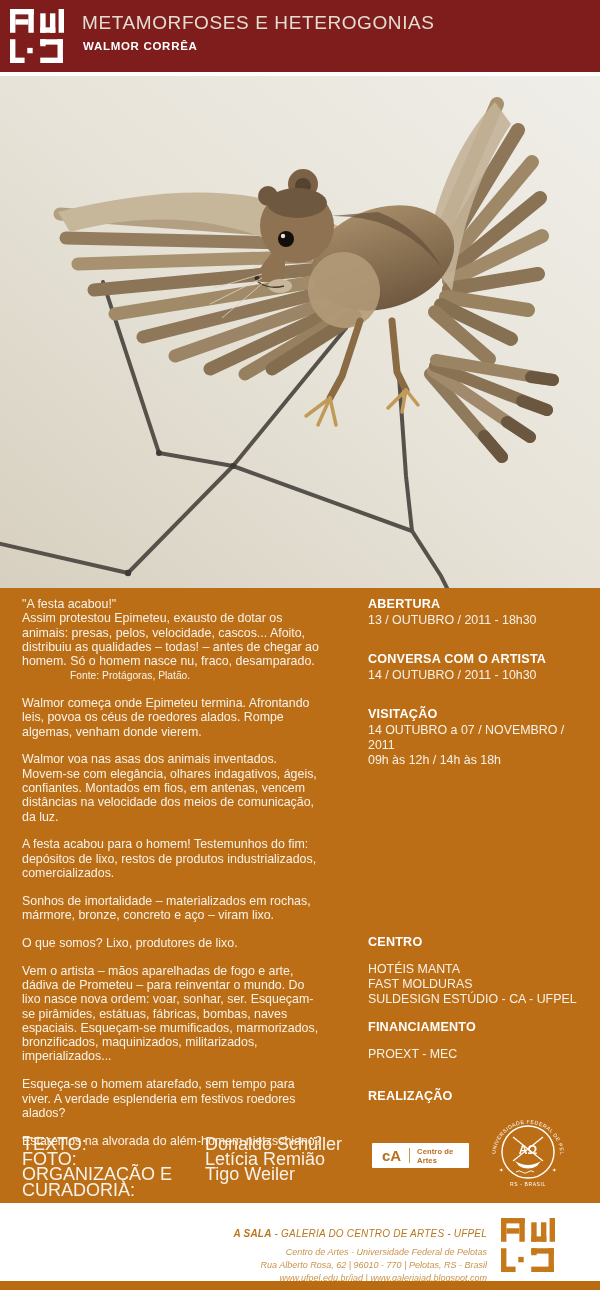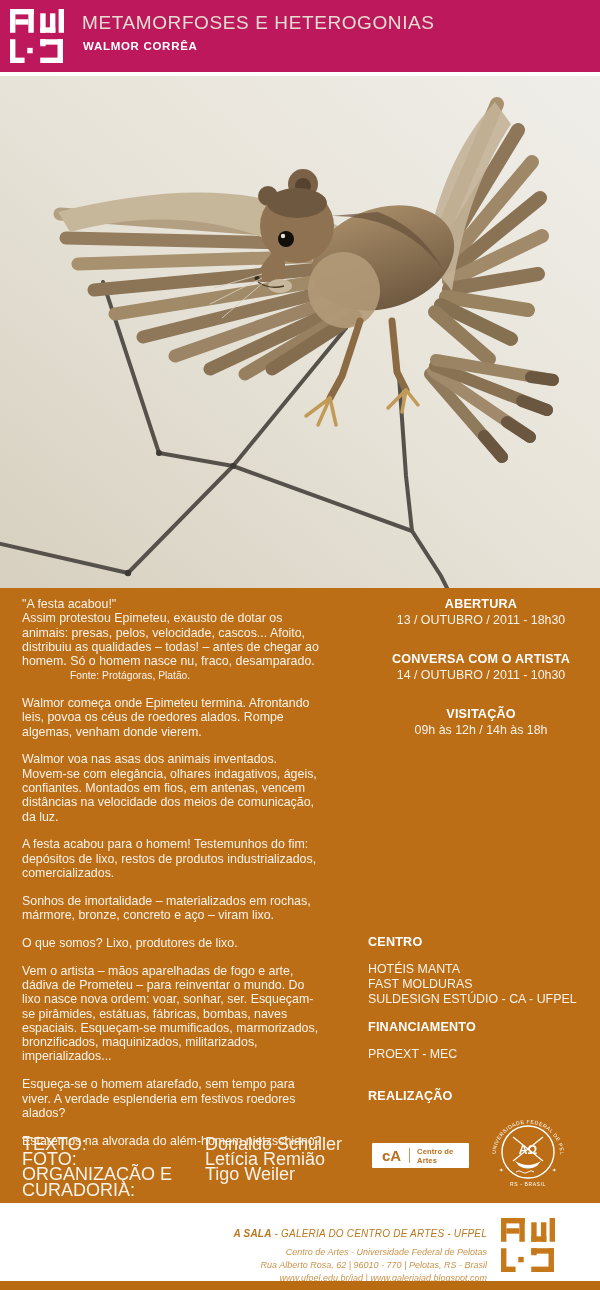--- a/index.html
+++ b/index.html
@@ -1,41 +1,41 @@
 <!DOCTYPE html>
 <html><head>
 <meta charset="utf-8">
 <style>
   html,body{margin:0;padding:0;background:#fff;}
   .page{position:relative;width:600px;height:1290px;background:#fff;overflow:hidden;
         font-family:"Liberation Sans",sans-serif;}
 
   
-  .header{position:absolute;left:0;top:0;width:600px;height:72px;background:#be185d;}
+  .header{position:absolute;left:0;top:0;width:600px;height:72px;background:#7f1d1d;}
   .logo-badge{position:absolute;left:10px;top:9px;width:54px;height:54px;color:#FFFFFF;}
   .header-text{position:absolute;left:82px;top:12px;}
   .title{margin:0;font-size:19px;font-weight:400;letter-spacing:.6px;color:#E3DED1;}
   .subtitle{margin:6px 0 0 1px;font-size:11.5px;font-weight:bold;letter-spacing:.7px;color:#FFFFFF;}
 
   
   .photo{position:absolute;left:0;top:76px;width:600px;height:512px;}
 
   
   .content{position:absolute;left:0;top:588px;width:600px;height:615px;background:#BC6E16;}
   .col-left{position:absolute;left:22px;top:9px;width:303px;color:#F7F2E8;}
   .col-left p{margin:0 0 13.5px;font-size:12.4px;line-height:14.3px;}
   .col-left p.quote-line{margin:0;}
   .col-left p.lead{margin:0;}
   .col-left p.fonte{font-size:10.3px;line-height:13px;margin:1px 0 13.5px;padding-left:48px;}
 
   .h{font-weight:bold;font-size:12.6px;letter-spacing:.2px;color:#FFFFFF;margin:0;}
   .ln{font-size:12.4px;line-height:15px;color:#F7F2E8;margin:0;}
 
   .schedule{position:absolute;left:368px;top:9px;width:226px;}
-  .sched-section{margin-bottom:24px;text-align:center;}
+  .sched-section{margin-bottom:24px;}
   .sched-section .h{margin-bottom:2px;}
 
   .apoio{position:absolute;left:368px;top:347px;width:226px;}
   .apoio .h{margin-bottom:13px;}
   .apoio .gap{height:13px;}
 
   .realizacao{position:absolute;left:368px;top:501px;width:226px;}
 
   .credits{position:absolute;left:22px;top:549px;width:330px;}
   .credit-row{display:flex;font-size:18px;line-height:15.2px;color:#F7F2E8;}
@@ -232,20 +232,21 @@
       <div class="sched-section">
         <p class="h">ABERTURA</p>
         <p class="ln">13 / OUTUBRO / 2011 - 18h30</p>
       </div>
       <div class="sched-section">
         <p class="h">CONVERSA COM O ARTISTA</p>
         <p class="ln">14 / OUTUBRO / 2011 - 10h30</p>
       </div>
       <div class="sched-section">
         <p class="h">VISITAÇÃO</p>
+        <p class="ln">14 OUTUBRO a 07 / NOVEMBRO / 2011</p>
         <p class="ln">09h às 12h / 14h às 18h</p>
       </div>
     </div>
 
     <div class="apoio">
       <p class="h">CENTRO</p>
       <p class="ln">HOTÉIS MANTA</p>
       <p class="ln">FAST MOLDURAS</p>
       <p class="ln">SULDESIGN ESTÚDIO - CA - UFPEL</p>
       <div class="gap"></div>

